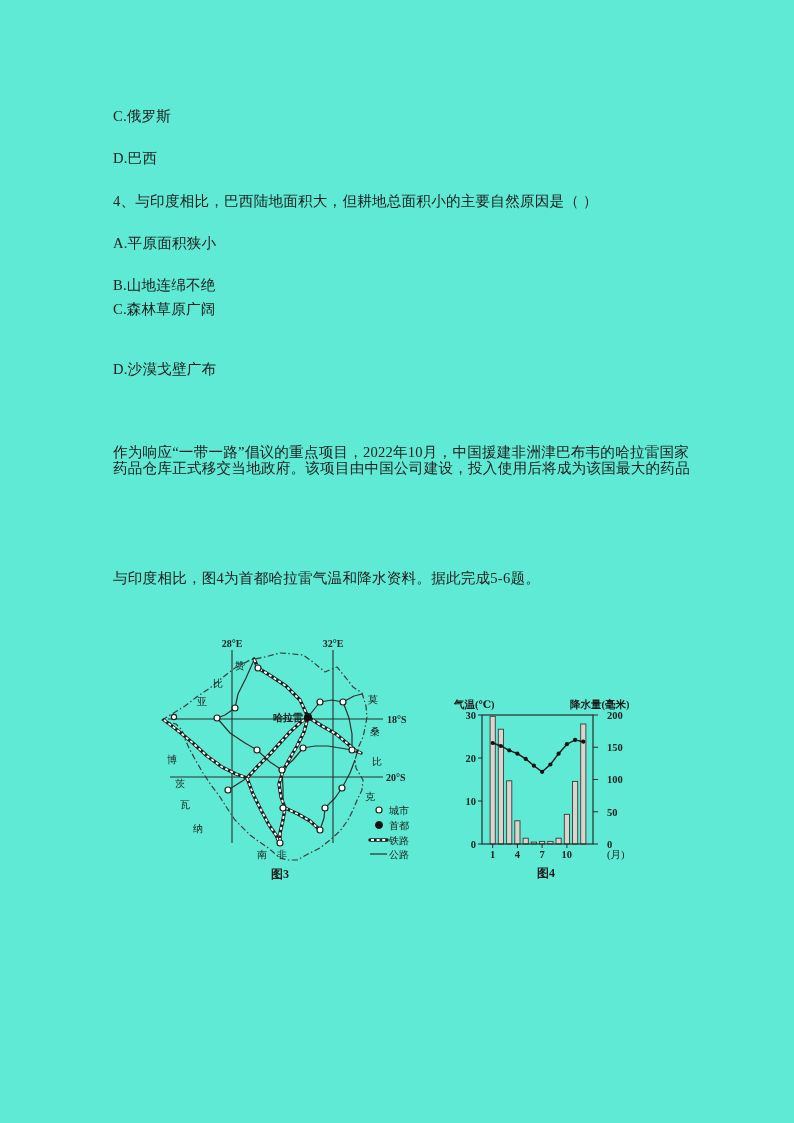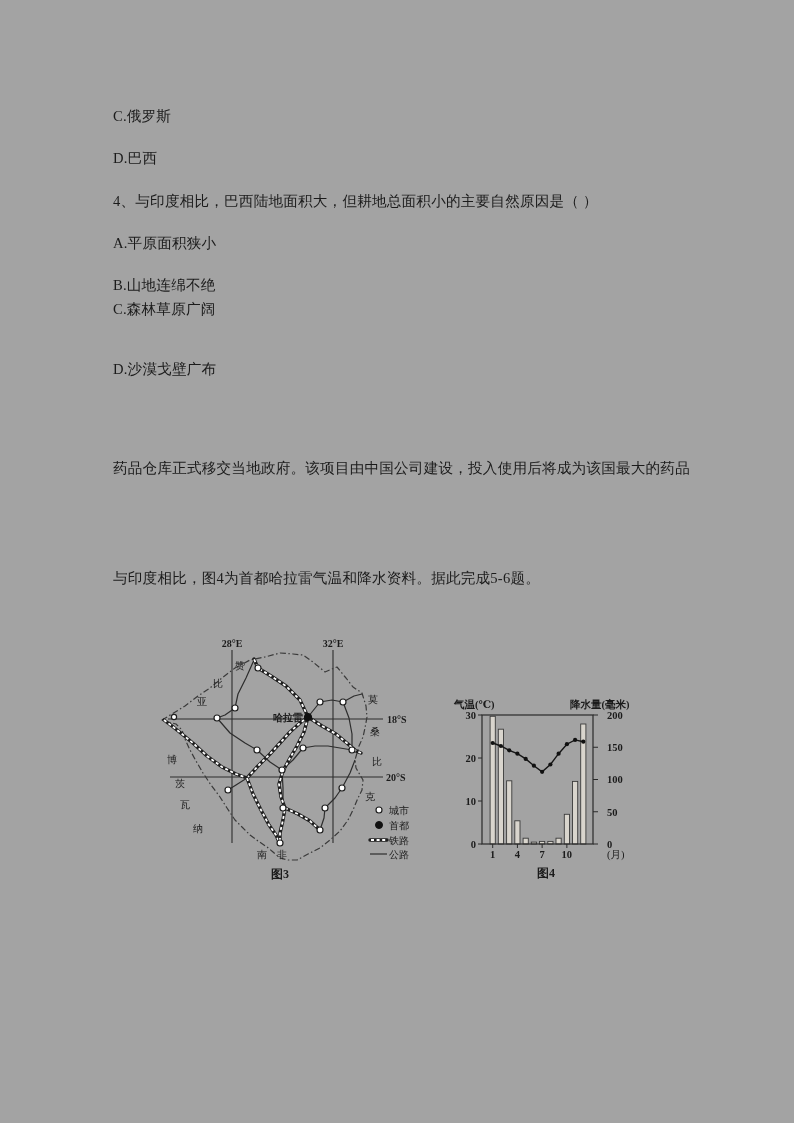--- a/index.html
+++ b/index.html
@@ -1,17 +1,17 @@
 <!DOCTYPE html>
 <html><head>
 <meta charset="utf-8">
 <style>
   html,body{margin:0;padding:0;background:#ffffff;}
   .page{
-    position:relative;width:794px;height:1123px;background:#a3a3a3;overflow:hidden;
+    position:relative;width:794px;height:1123px;background:#5eead4;overflow:hidden;
     font-family:"Liberation Serif","DejaVu Serif",serif;color:#1b1b1b;
   }
   .line{
     position:absolute;left:113px;font-size:14.6px;line-height:16px;
     letter-spacing:0.2px;white-space:pre;color:#1b1b1b;
   }
   .figure-svg{position:absolute;}
   svg text{font-family:"Liberation Serif","DejaVu Serif",serif;fill:#1b1b1b;}
   .grid-line{stroke:#2c2c2c;stroke-width:1.1;}
   .border-line{fill:none;stroke:#3a3a3a;stroke-width:1.2;stroke-dasharray:6 2.5 1.5 2.5;stroke-linejoin:round;}
@@ -36,20 +36,21 @@
 
   <div class="line" style="top:108px">C.俄罗斯</div>
   <div class="line" style="top:150px">D.巴西</div>
 
   <div class="line" style="top:193px">4、与印度相比，巴西陆地面积大，但耕地总面积小的主要自然原因是（ ）</div>
   <div class="line" style="top:235px">A.平原面积狭小</div>
   <div class="line" style="top:277px">B.山地连绵不绝</div>
   <div class="line" style="top:301px">C.森林草原广阔</div>
   <div class="line" style="top:361px">D.沙漠戈壁广布</div>
 
+  <div class="line" style="top:444px">作为响应“一带一路”倡议的重点项目，2022年10月，中国援建非洲津巴布韦的哈拉雷国家</div>
   <div class="line" style="top:460px">药品仓库正式移交当地政府。该项目由中国公司建设，投入使用后将成为该国最大的药品</div>
   <div class="line" style="top:570px">与印度相比，图4为首都哈拉雷气温和降水资料。据此完成5-6题。</div>
 
   <svg class="figure-svg" style="left:150px;top:638px" width="270" height="250" viewBox="0 0 270 250">
 
     <g>
       <line class="grid-line" x1="82" y1="12" x2="82" y2="205"></line>
       <line class="grid-line" x1="183" y1="12" x2="183" y2="205"></line>
       <line class="grid-line" x1="18" y1="81" x2="233" y2="81"></line>
       <line class="grid-line" x1="20" y1="139" x2="233" y2="139"></line>

